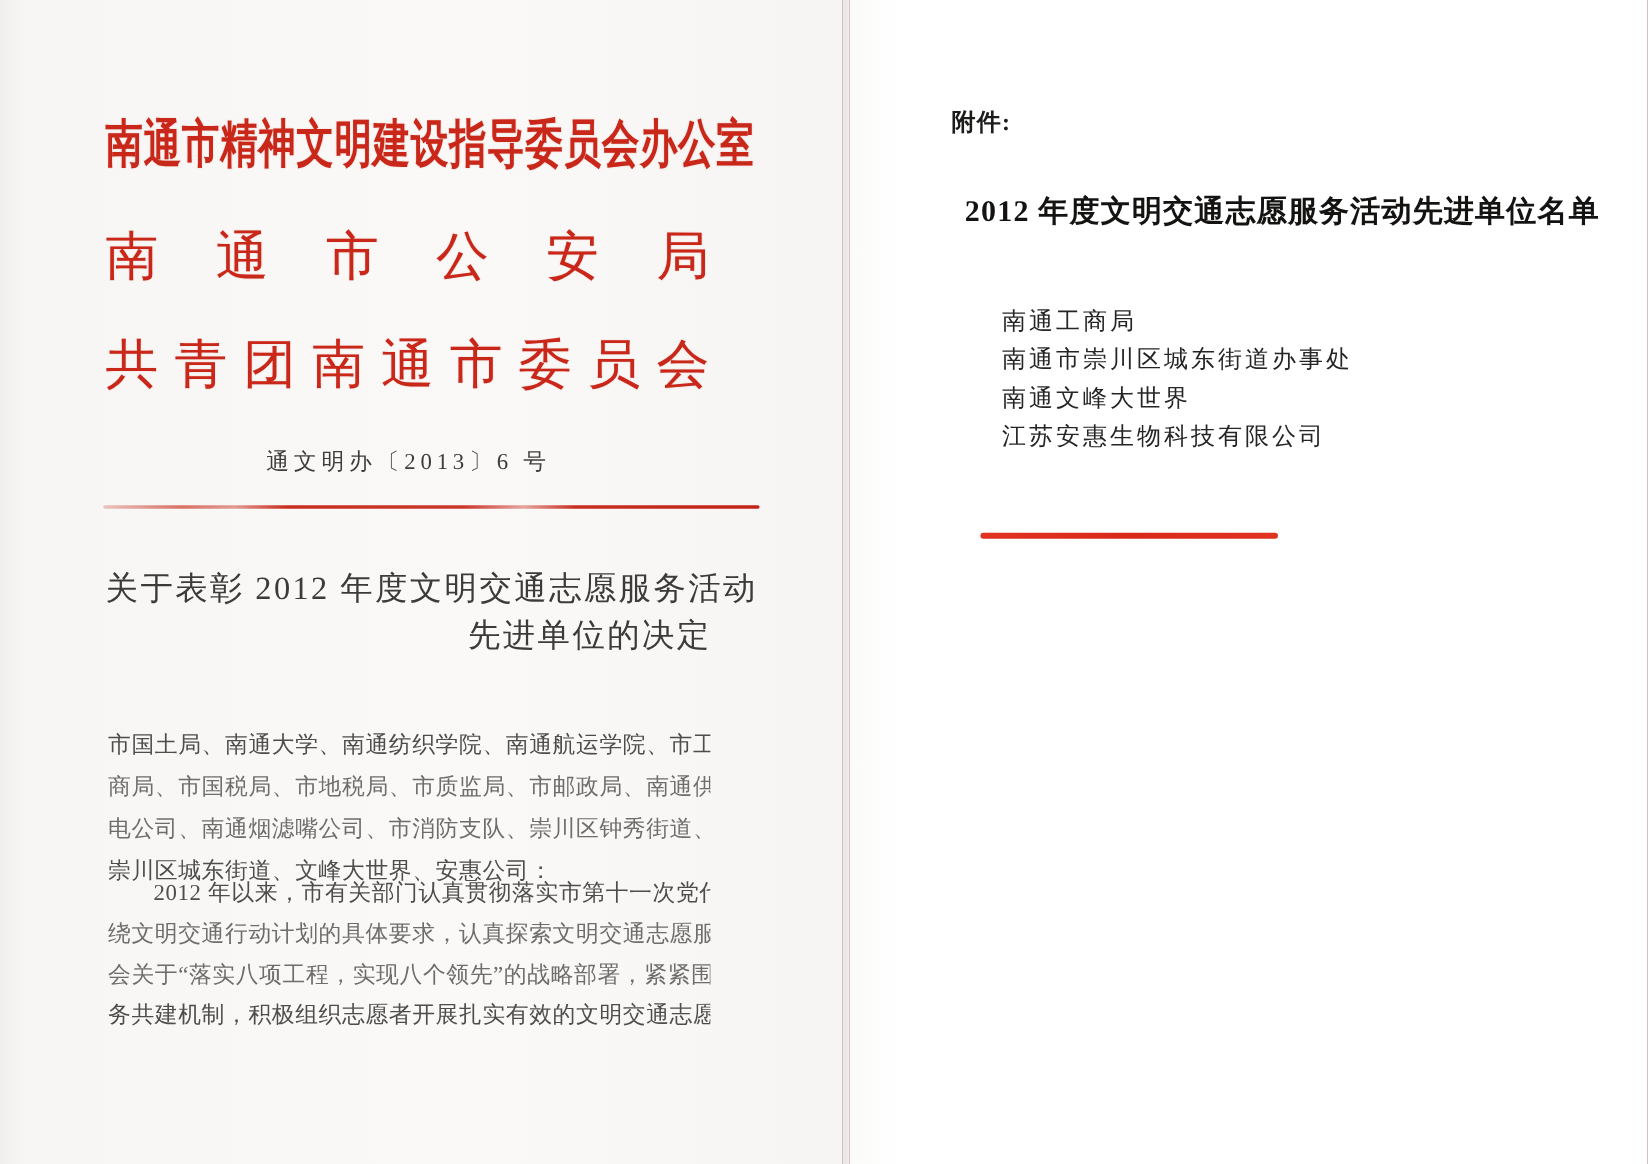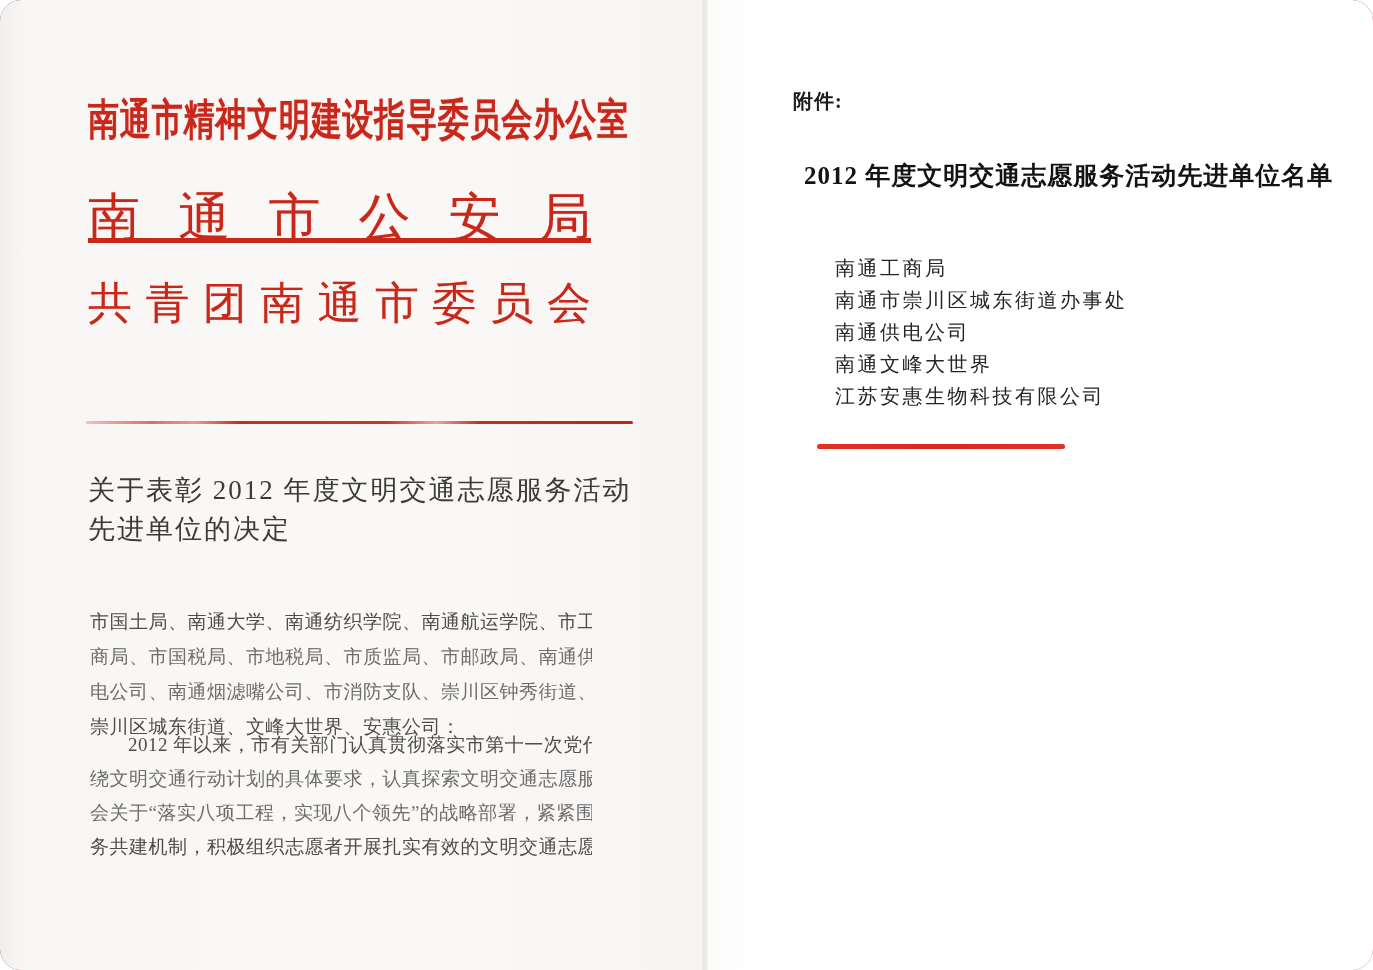--- a/index.html
+++ b/index.html
@@ -7,21 +7,20 @@
     padding: 0;
     background: #ffffff;
   }
   #canvas {
     position: relative;
     width: 1373px;
     height: 970px;
     overflow: hidden;
     font-family: "Liberation Serif", "DejaVu Serif", serif;
     background: #7f1d1d;
-    border-radius: 21px;
   }
 
   
   .page-left {
     position: absolute;
     left: 0; top: 0;
     width: 702px; height: 970px;
     background: linear-gradient(90deg, #f0efed 0%, #f7f6f4 3%, #faf9f7 55%, #f6f5f3 100%);
   }
   .page-divider {
@@ -51,23 +50,22 @@
     top: 98px;
     width: 540px;
     font-size: 31px;
     transform: scaleY(1.38);
     transform-origin: 50% 0;
     font-weight: bold;
   }
   .red-head-2 {
     top: 191px;
     width: 503px;
-    font-size: 52px;
+    font-size: 44px;
     font-weight: normal;
-    text-decoration: underline;
   }
   .red-head-3 {
     top: 281px;
     width: 503px;
     font-size: 44px;
     font-weight: normal;
   }
 
   .doc-number {
     position: absolute;
@@ -92,21 +90,21 @@
       rgba(198,42,24,0.4) 64%,
       rgba(197,35,20,0.95) 72%,
       #c22314 100%);
     border-radius: 2px;
   }
 
   .doc-title {
     position: absolute;
     left: 88px;
     width: 505px;
-    text-align: left;
+    text-align: right;
     font-size: 27px;
     color: #3c3b3a;
     letter-spacing: 2px;
     white-space: nowrap;
   }
   .doc-title-1 { top: 472px; }
   .doc-title-2 { top: 511px; }
 
   .body-block {
     position: absolute;
@@ -180,20 +178,21 @@
 <div id="canvas">
 
   <div class="page-left">
 
     <div class="red-head red-head-1">南通市精神文明建设指导委员会办公室</div>
 
     <div class="red-head red-head-2">南通市公安局</div>
 
     <div class="red-head red-head-3">共青团南通市委员会</div>
 
+    <div class="doc-number">通文明办〔2013〕6 号</div>
 
     <div class="red-rule"></div>
 
     <div class="doc-title doc-title-1">关于表彰 2012 年度文明交通志愿服务活动</div>
 
     <div class="doc-title doc-title-2">先进单位的决定</div>
 
     <div class="body-block p1" style="top:604px;">
       <div class="body-line">市国土局、南通大学、南通纺织学院、南通航运学院、市工</div>
       <div class="body-line fade">商局、市国税局、市地税局、市质监局、市邮政局、南通供</div>
@@ -214,21 +213,20 @@
 
   <div class="page-right">
 
     <div class="attachment-label">附件:</div>
 
     <div class="attachment-title">2012 年度文明交通志愿服务活动先进单位名单</div>
 
     <div class="unit-list">
       <div class="unit-item">南通工商局</div>
       <div class="unit-item">南通市崇川区城东街道办事处</div>
-      <div class="unit-item">南通供电公司</div>
       <div class="unit-item">南通文峰大世界</div>
       <div class="unit-item">江苏安惠生物科技有限公司</div>
     </div>
 
     <div class="highlight-underline"></div>
 
   </div>
 
 </div>
 

